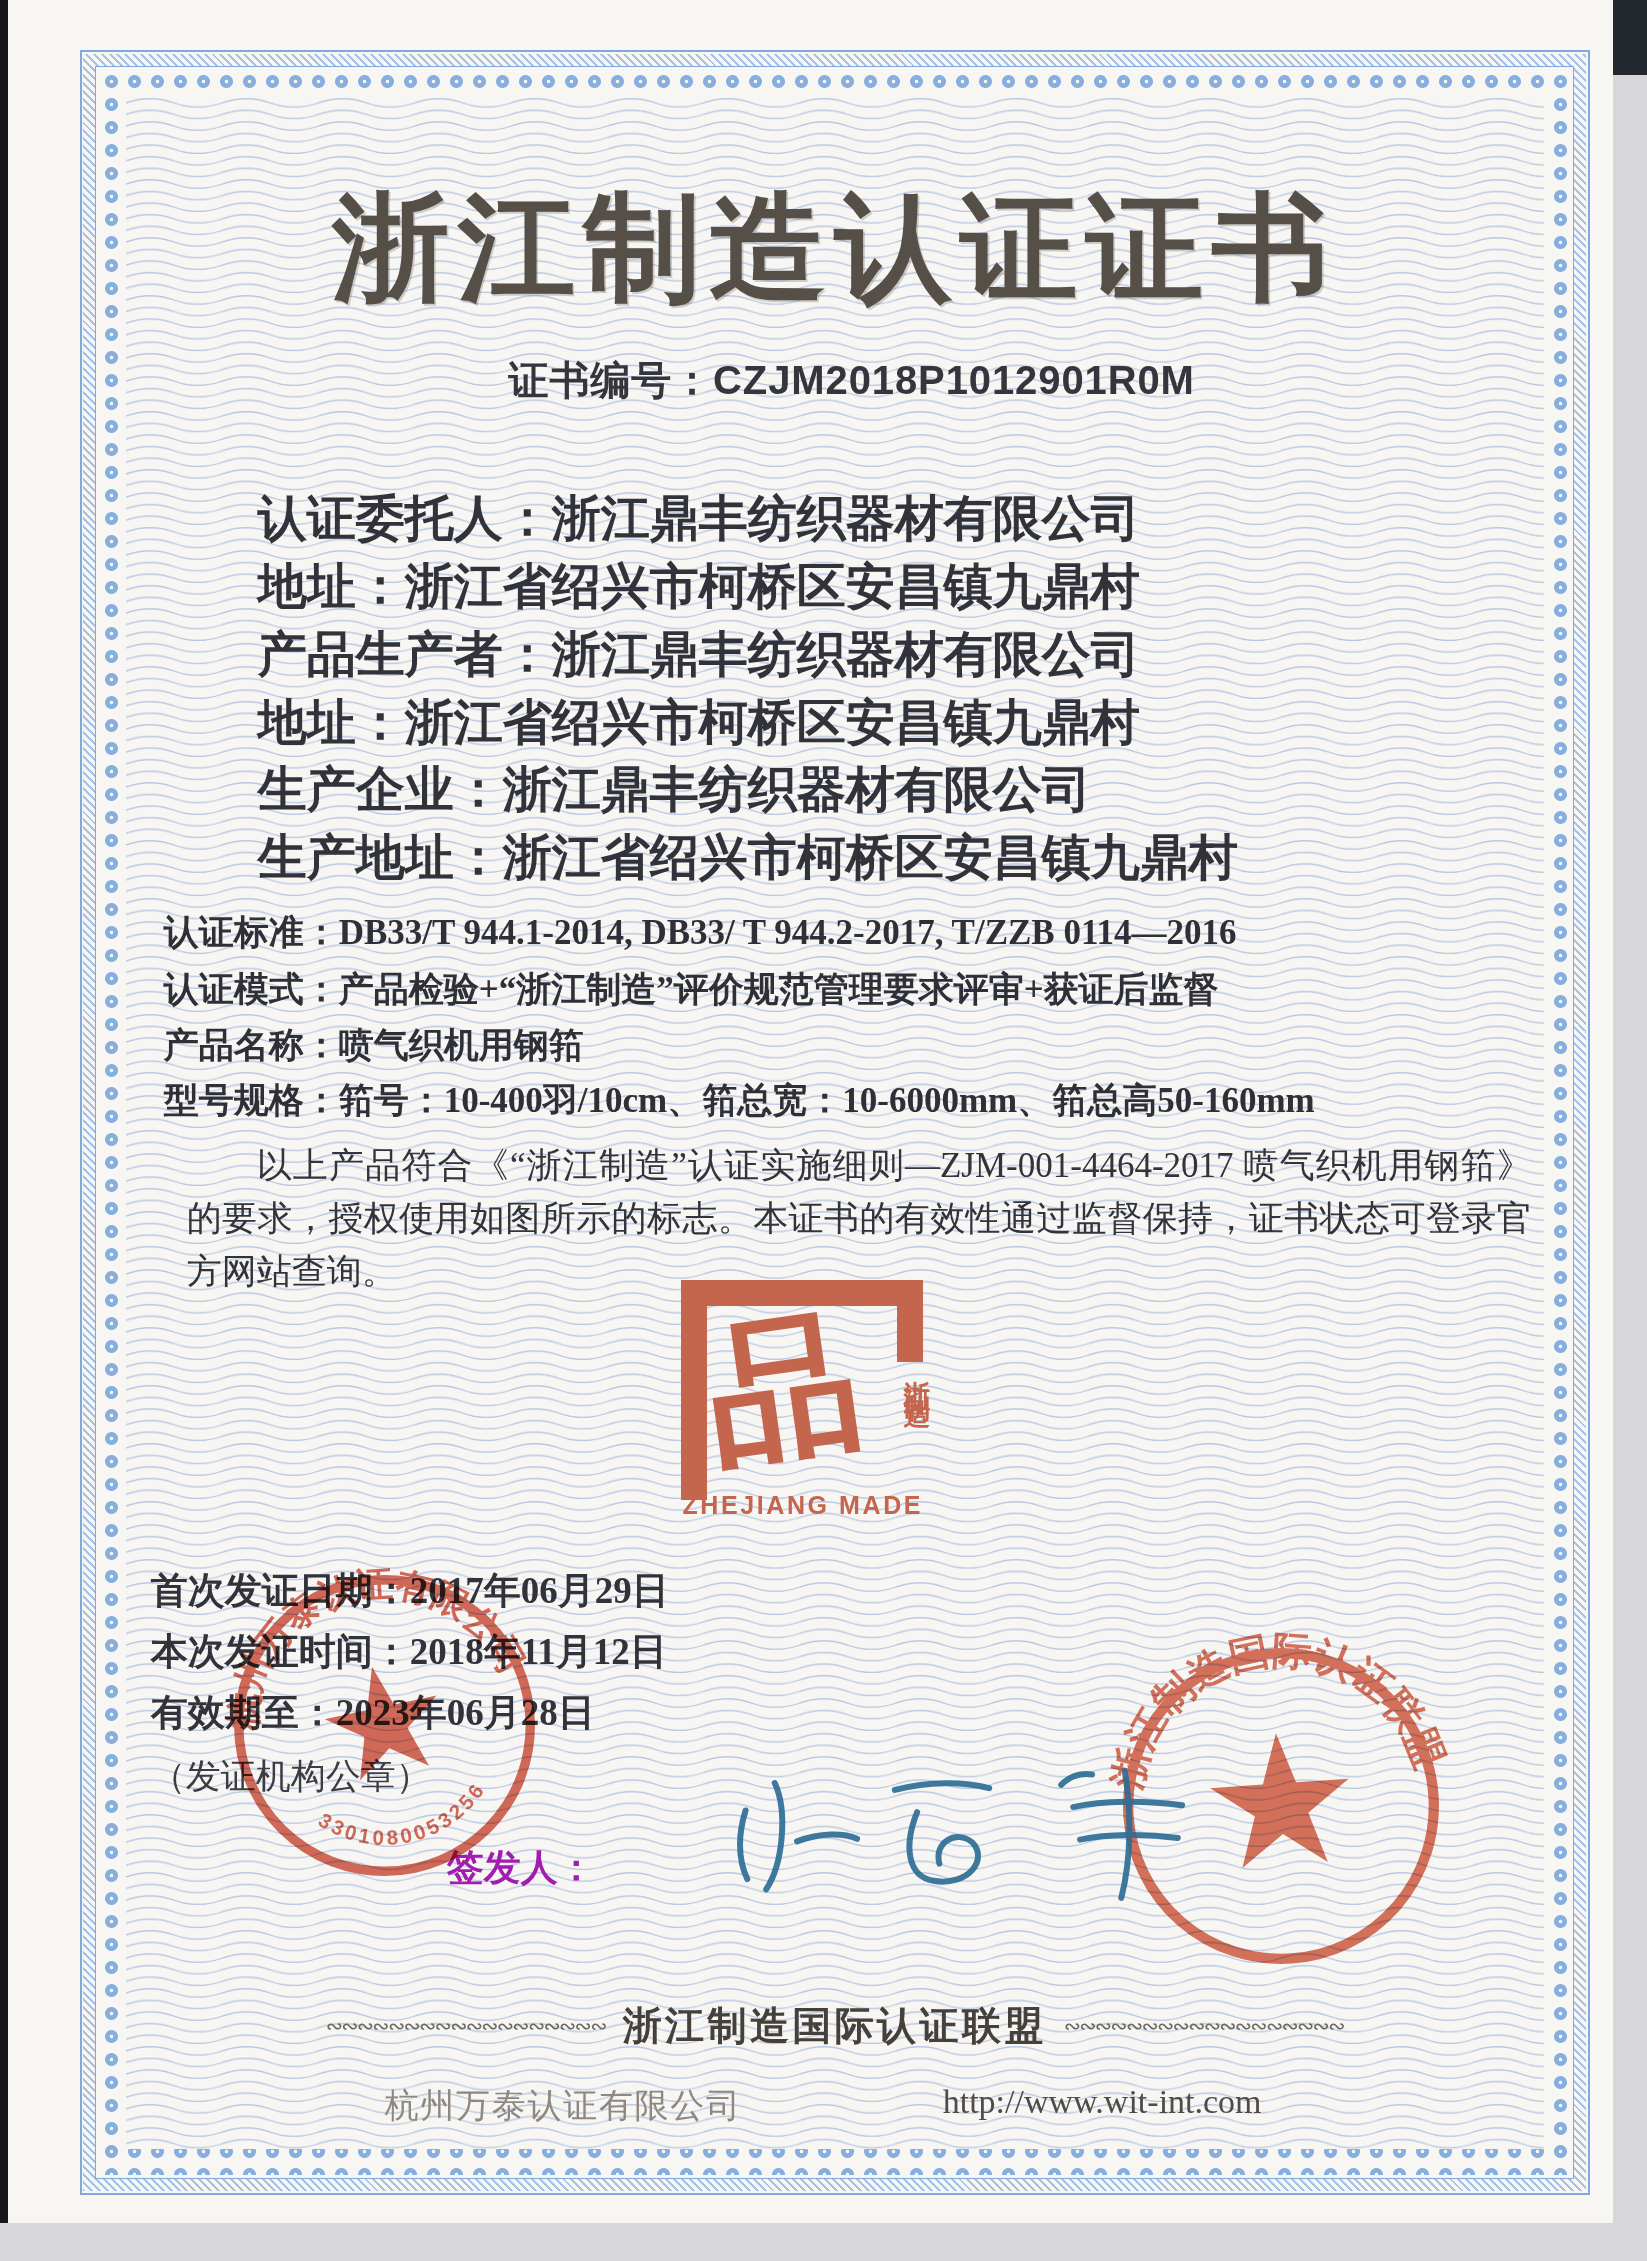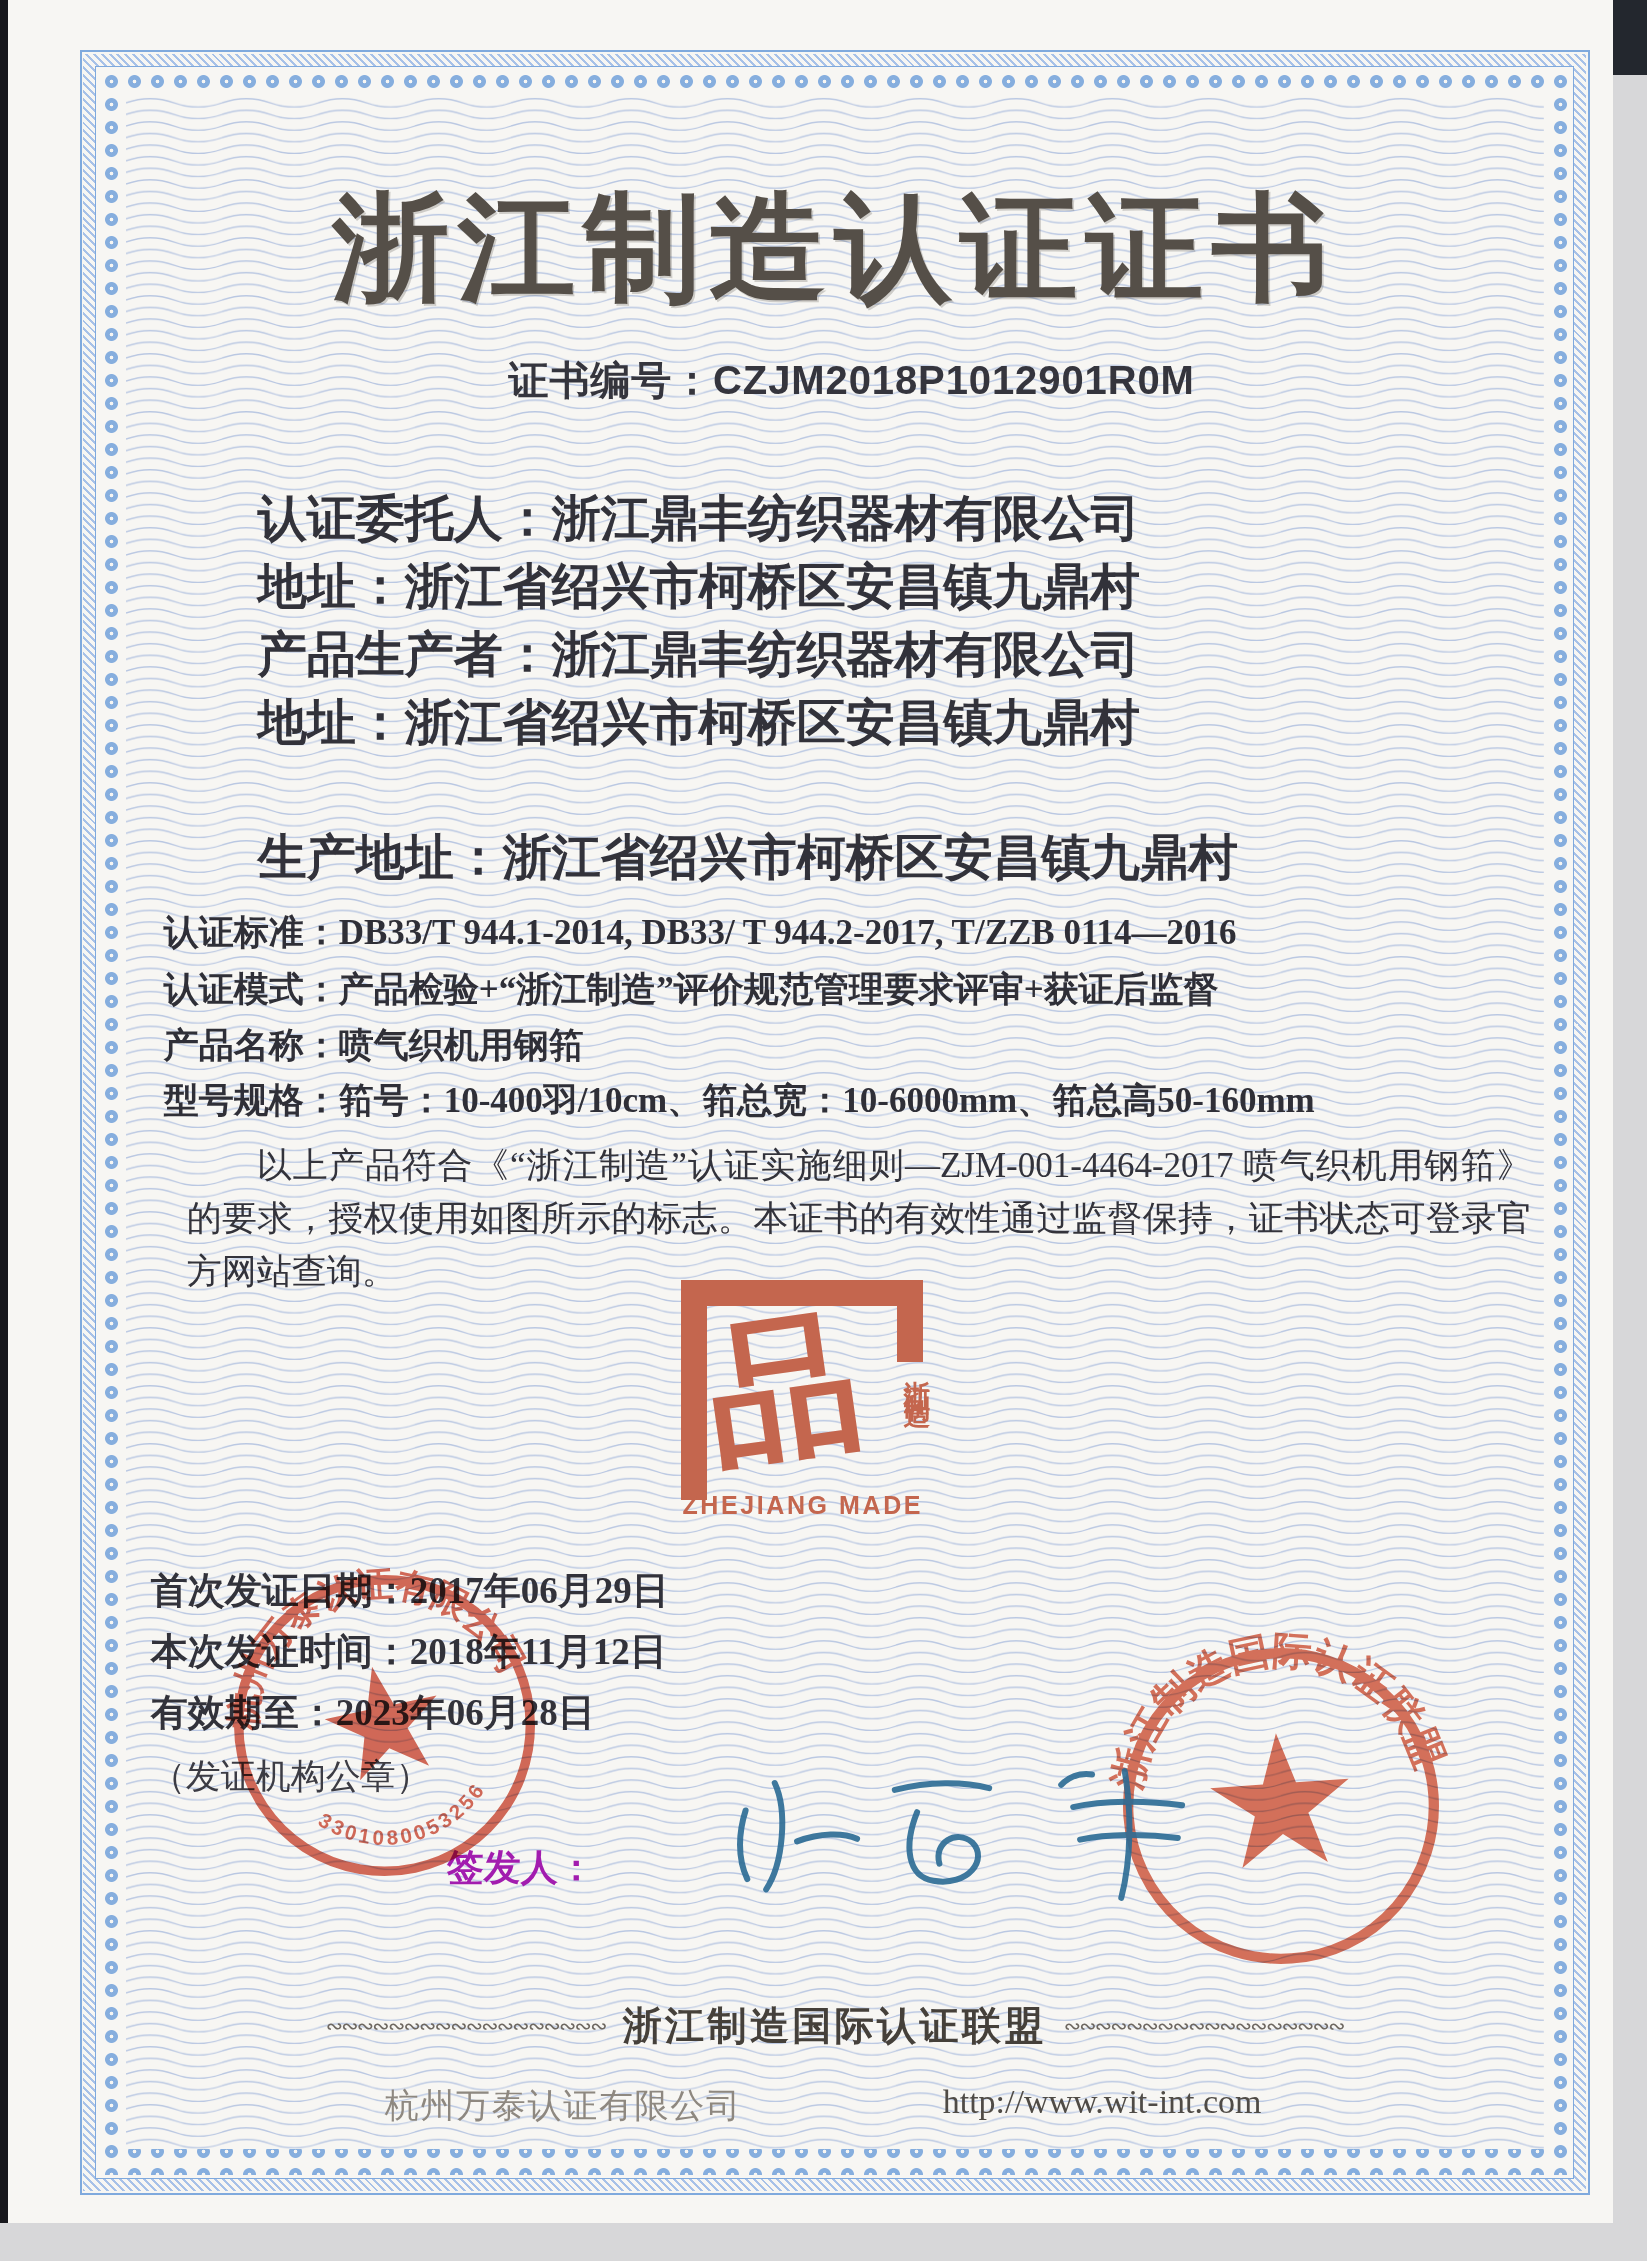--- a/index.html
+++ b/index.html
@@ -95,20 +95,21 @@
     </div>
   </div>
 
   <div class="ov title">浙江制造认证证书</div>
   <div class="ov certline">证书编号：CZJM2018P1012901R0M</div>
 
   <div class="ov inforow" style="top:486px">认证委托人：浙江鼎丰纺织器材有限公司</div>
   <div class="ov inforow" style="top:554px">地址：浙江省绍兴市柯桥区安昌镇九鼎村</div>
   <div class="ov inforow" style="top:622px">产品生产者：浙江鼎丰纺织器材有限公司</div>
   <div class="ov inforow" style="top:690px">地址：浙江省绍兴市柯桥区安昌镇九鼎村</div>
+  <div class="ov inforow" style="top:757px">生产企业：浙江鼎丰纺织器材有限公司</div>
   <div class="ov inforow" style="top:825px">生产地址：浙江省绍兴市柯桥区安昌镇九鼎村</div>
 
   <div class="ov specrow" style="top:909px">认证标准：DB33/T 944.1-2014, DB33/ T 944.2-2017, T/ZZB 0114—2016</div>
   <div class="ov specrow" style="top:966px">认证模式：产品检验+“浙江制造”评价规范管理要求评审+获证后监督</div>
   <div class="ov specrow" style="top:1022px">产品名称：喷气织机用钢筘</div>
   <div class="ov specrow" style="top:1077px">型号规格：筘号：10-400羽/10cm、筘总宽：10-6000mm、筘总高50-160mm</div>
 
   <div class="ov para">以上产品符合《“浙江制造”认证实施细则—ZJM-001-4464-2017 喷气织机用钢筘》的要求，授权使用如图所示的标志。本证书的有效性通过监督保持，证书状态可登录官方网站查询。</div>
 
   <div class="logo">

